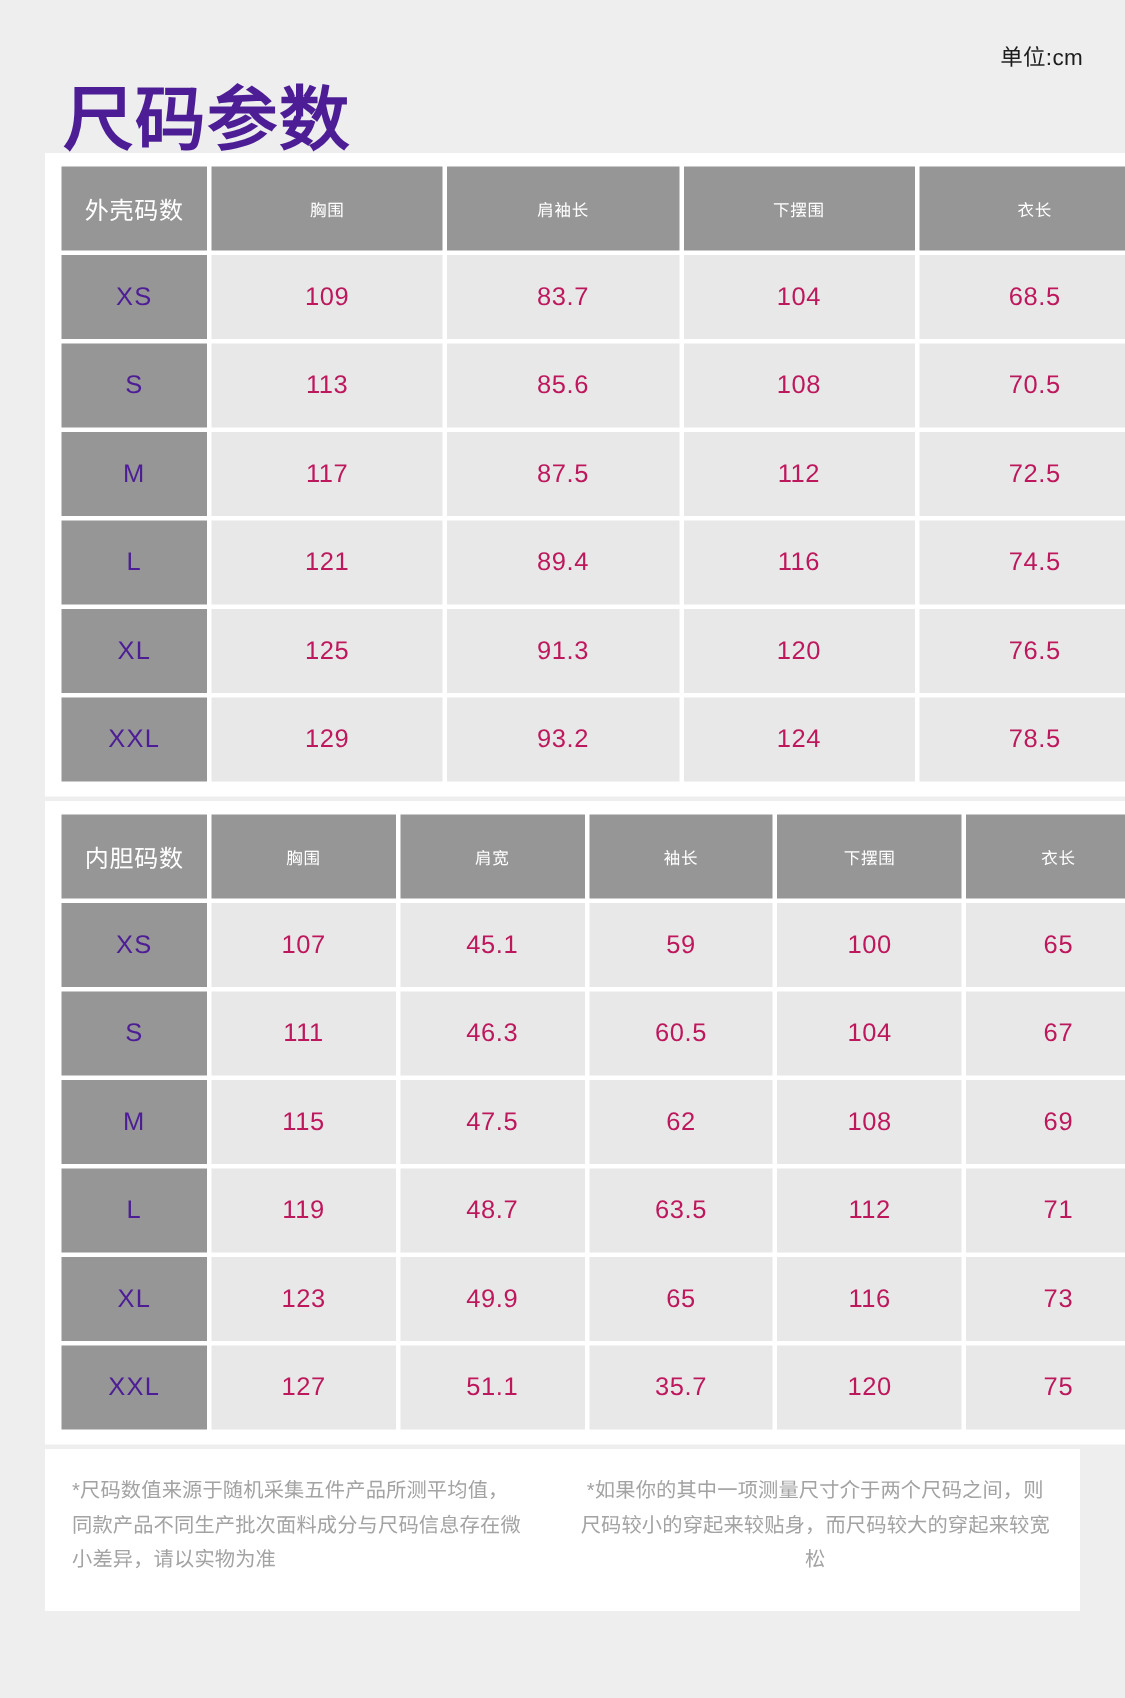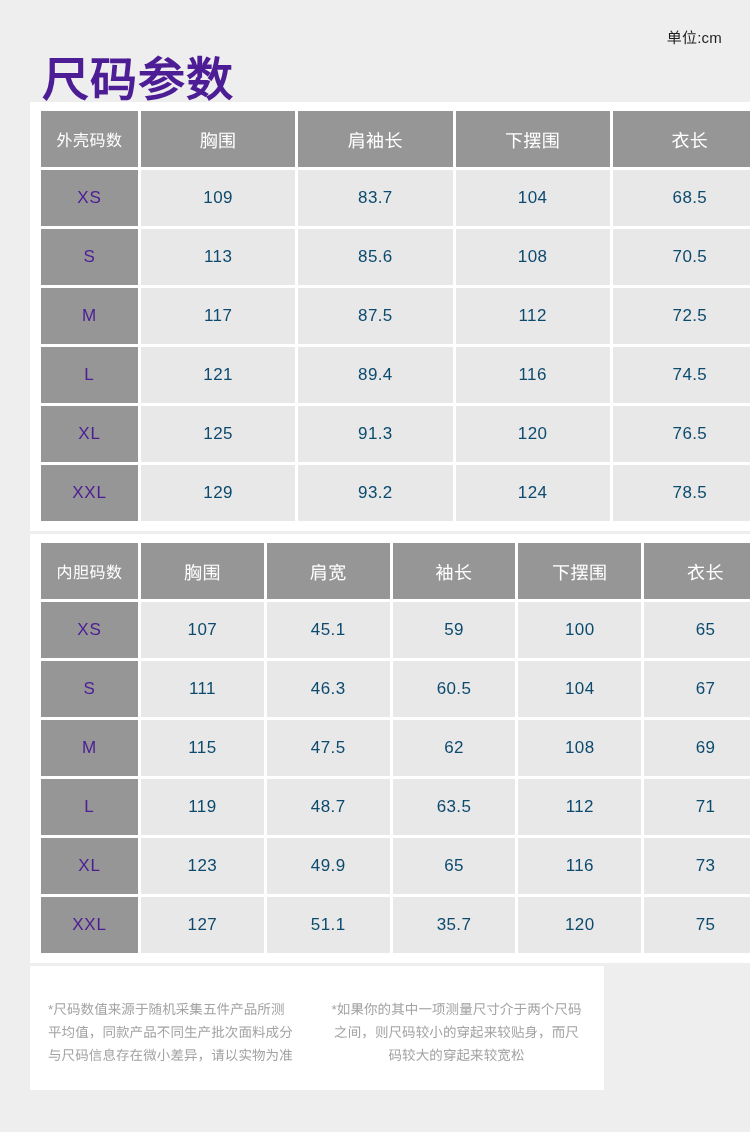--- a/index.html
+++ b/index.html
@@ -65,60 +65,60 @@
     text-align: center;
     vertical-align: middle;
     padding: 0 2px;
     font-weight: 400;
   }
 
   
   .size-table th {
     background: #969696;
     color: #ffffff;
-    font-size: 18px;
+    font-size: 11px;
     letter-spacing: 0.5px;
   }
   
   .size-table th.corner {
     font-size: 16px;
   }
 
   
   .size-table td.size-cell {
     background: #969696;
     color: #4c1d95;
     font-size: 17px;
     letter-spacing: 0.8px;
   }
 
   
   .size-table td.value-cell {
     background: #e8e8e8;
-    color: #0c4a6e;
+    color: #be185d;
     font-size: 17px;
     letter-spacing: 0.4px;
   }
 
   
   table.cols5 col.c-size  { width: 97px; }
   table.cols5 col.c-val   { width: auto; }
 
   
   table.cols6 col.c-size  { width: 97px; }
   table.cols6 col.c-val   { width: auto; }
 
   
   .footnotes {
     margin: 3px 30px 0 30px;
-    width: 574px;
+    width: 690px;
     box-sizing: border-box;
     background: #ffffff;
     display: flex;
-    padding: 32px 0 22px 0;
+    padding: 16px 0 22px 0;
   }
   .footnote {
     flex: 1 1 50%;
     box-sizing: border-box;
     font-size: 13.5px;
     line-height: 1.72;
     color: #a3a3a3;
     letter-spacing: 0.1px;
   }
   .footnote.left  { padding: 0 24px 0 18px; }

